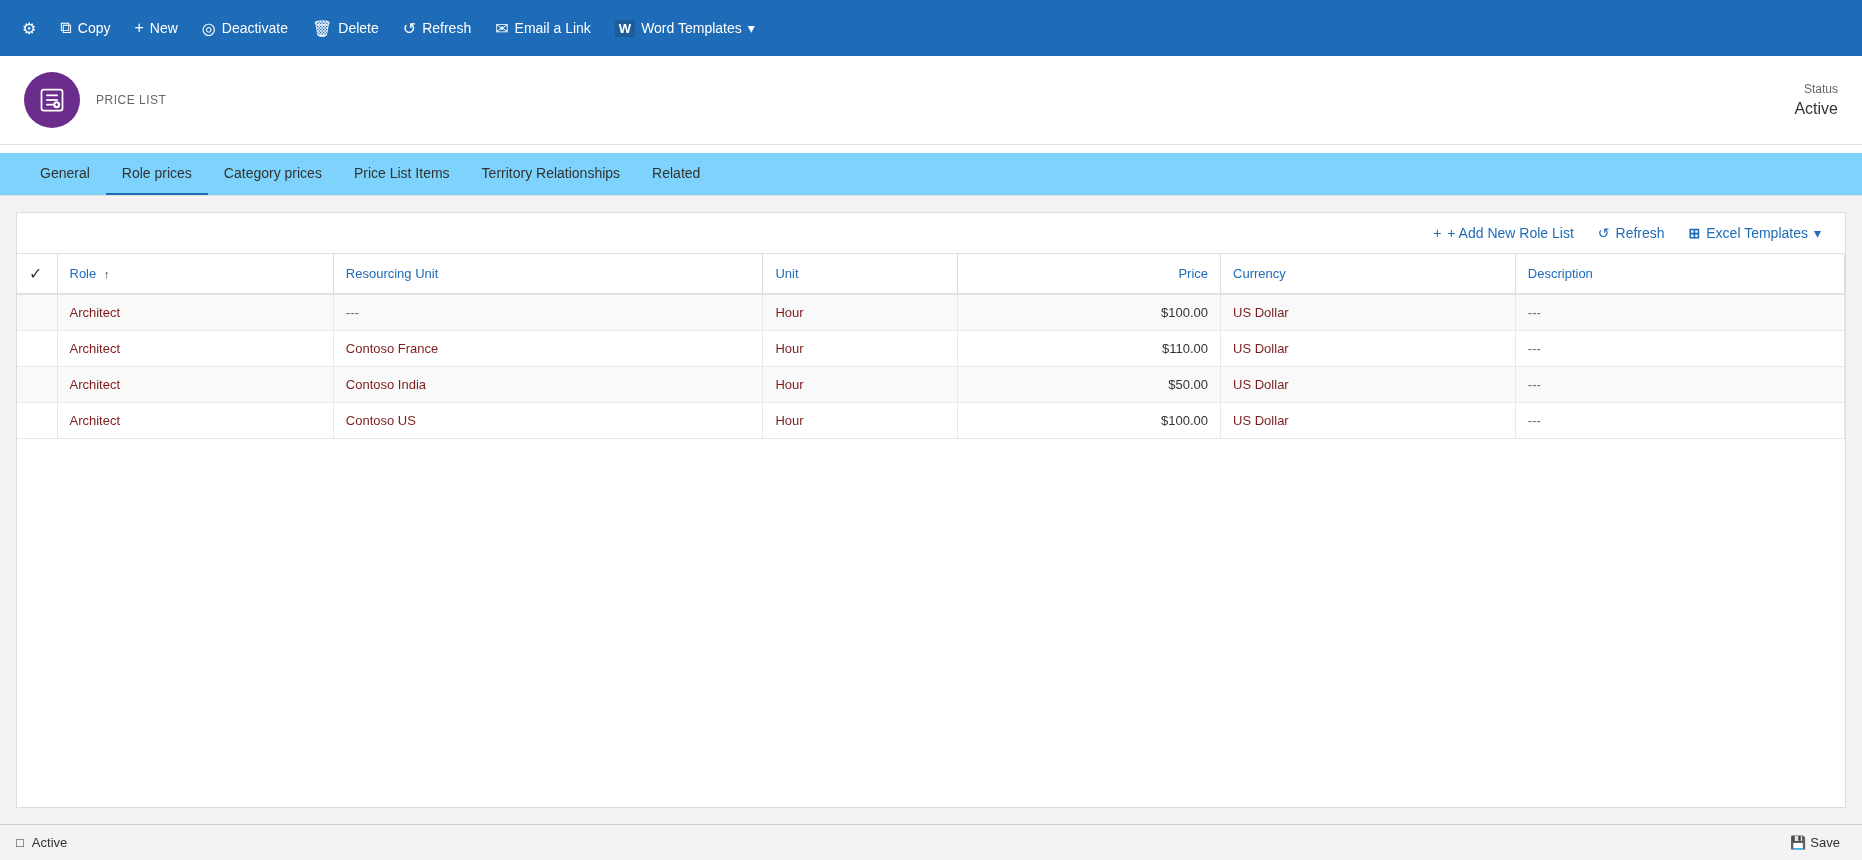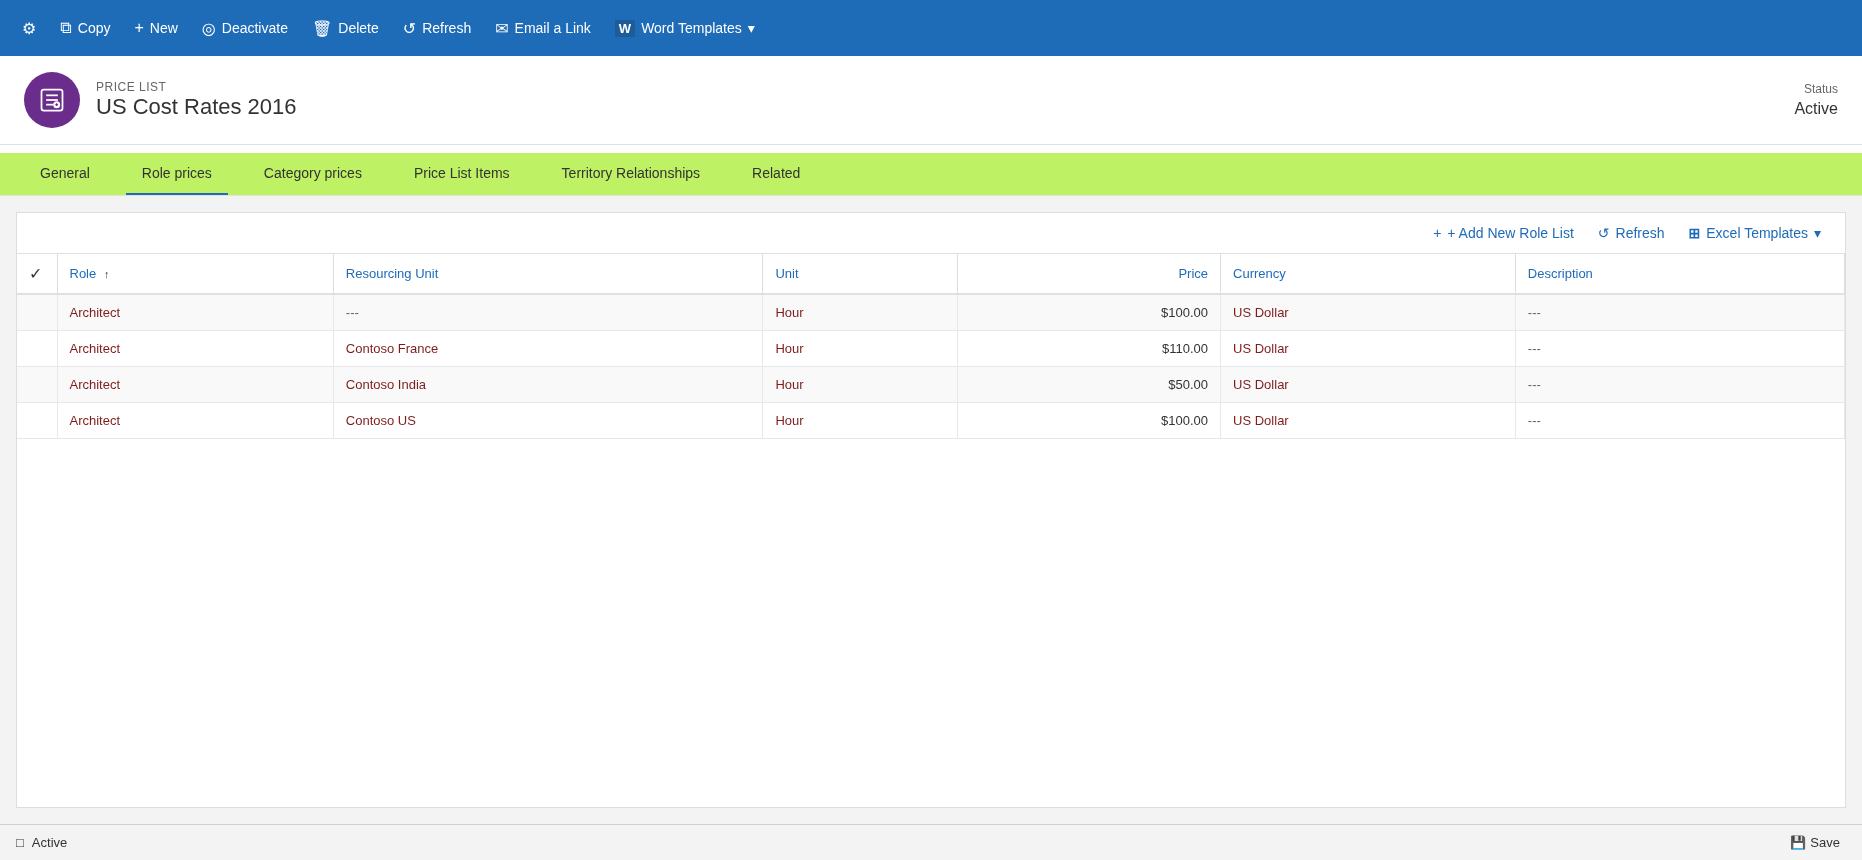--- a/index.html
+++ b/index.html
@@ -53,28 +53,27 @@
     .entity-icon svg { width: 28px; height: 28px; fill: #fff; }
     .header-info { flex: 1; }
     .header-label { font-size: 12px; color: #666; text-transform: uppercase; letter-spacing: 0.5px; }
     .header-title { font-size: 22px; color: #333; font-weight: 400; }
     .header-status { margin-left: auto; text-align: right; }
     .status-label { font-size: 12px; color: #666; margin-bottom: 4px; }
     .status-value { font-size: 16px; color: #333; }
 
     
     .tabs {
-      background: #bef264;
+      background: #7dd3fc;
       display: flex;
       align-items: center;
       border-bottom: 1px solid #e0e0e0;
       padding: 0 24px;
       flex-shrink: 0;
       margin-top: 8px;
-      gap: 20px;
     }
     .tab {
       padding: 12px 16px;
       cursor: pointer;
       font-size: 14px;
       color: #333;
       border-bottom: 2px solid transparent;
       white-space: nowrap;
     }
     .tab.active { color: #333; border-bottom: 2px solid #1e6bb8; font-weight: 500; }
@@ -258,21 +257,20 @@
       <line x1="7" y1="8" x2="17" y2="8" stroke="#fff" stroke-width="1.5"></line>
       <line x1="7" y1="12" x2="17" y2="12" stroke="#fff" stroke-width="1.5"></line>
       <line x1="7" y1="16" x2="13" y2="16" stroke="#fff" stroke-width="1.5"></line>
       <circle cx="16" cy="16" r="3" fill="#fff"></circle>
       <line x1="14.8" y1="16" x2="17.2" y2="16" stroke="#6b2d8b" stroke-width="1"></line>
       <line x1="16" y1="14.8" x2="16" y2="17.2" stroke="#6b2d8b" stroke-width="1"></line>
     </svg>
   </div>
   <div class="header-info">
     <div class="header-label">PRICE LIST</div>
-    <div class="header-title">US Cost Rates 2016</div>
   </div>
   <div class="header-status">
     <div class="status-label">Status</div>
     <div class="status-value">Active</div>
   </div>
 </div>
 
 <div class="tabs">
   <div class="tab">General</div>
   <div class="tab active">Role prices</div>

